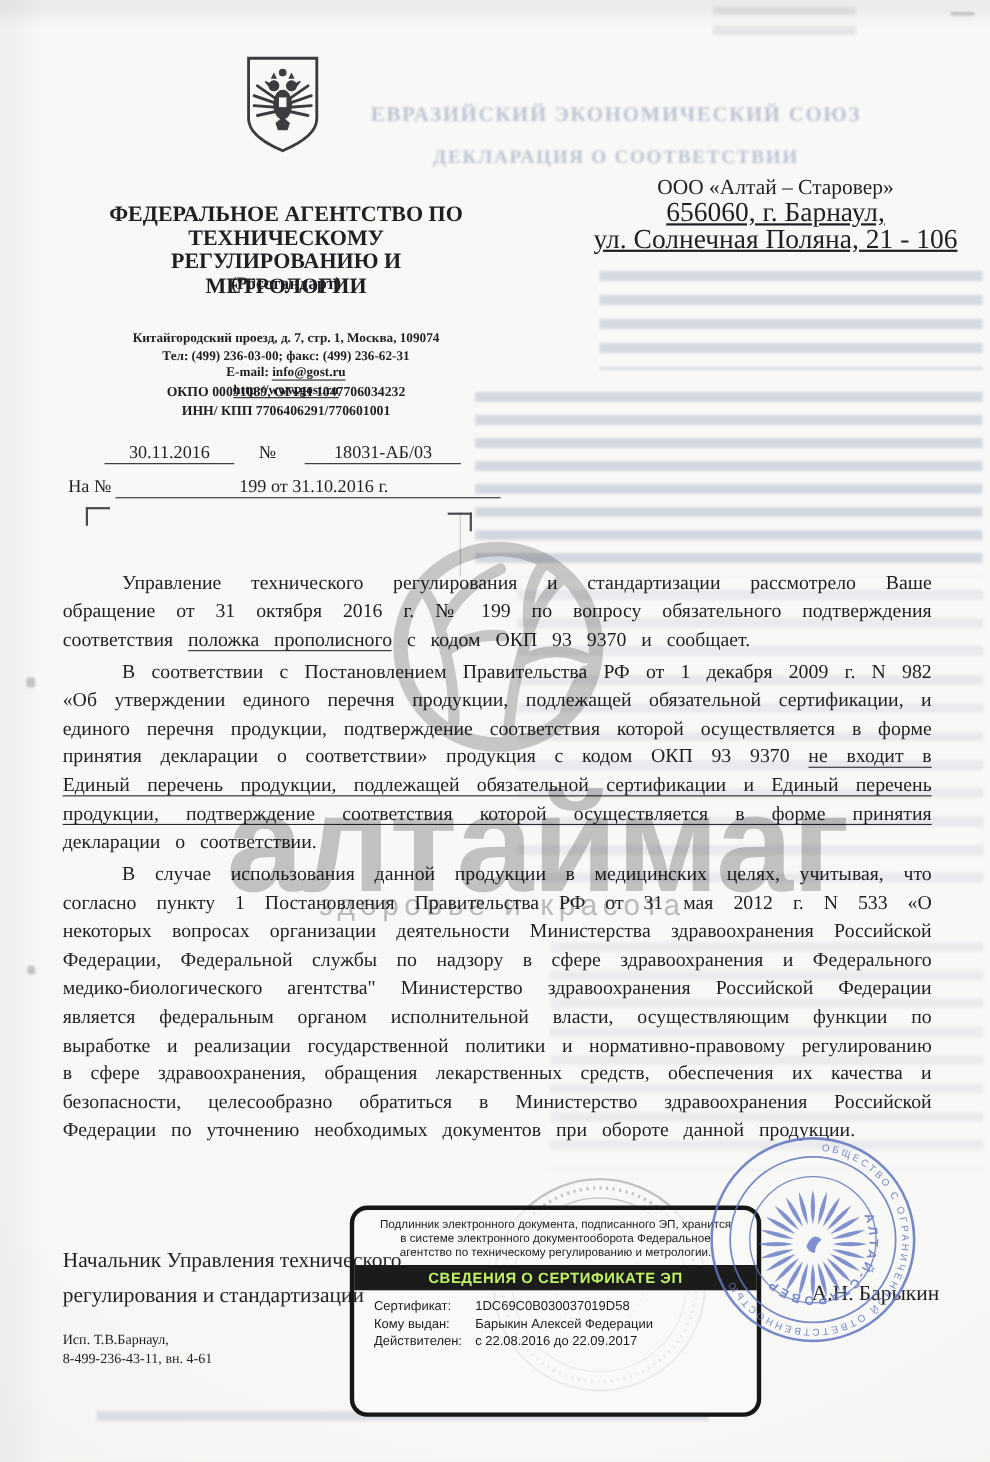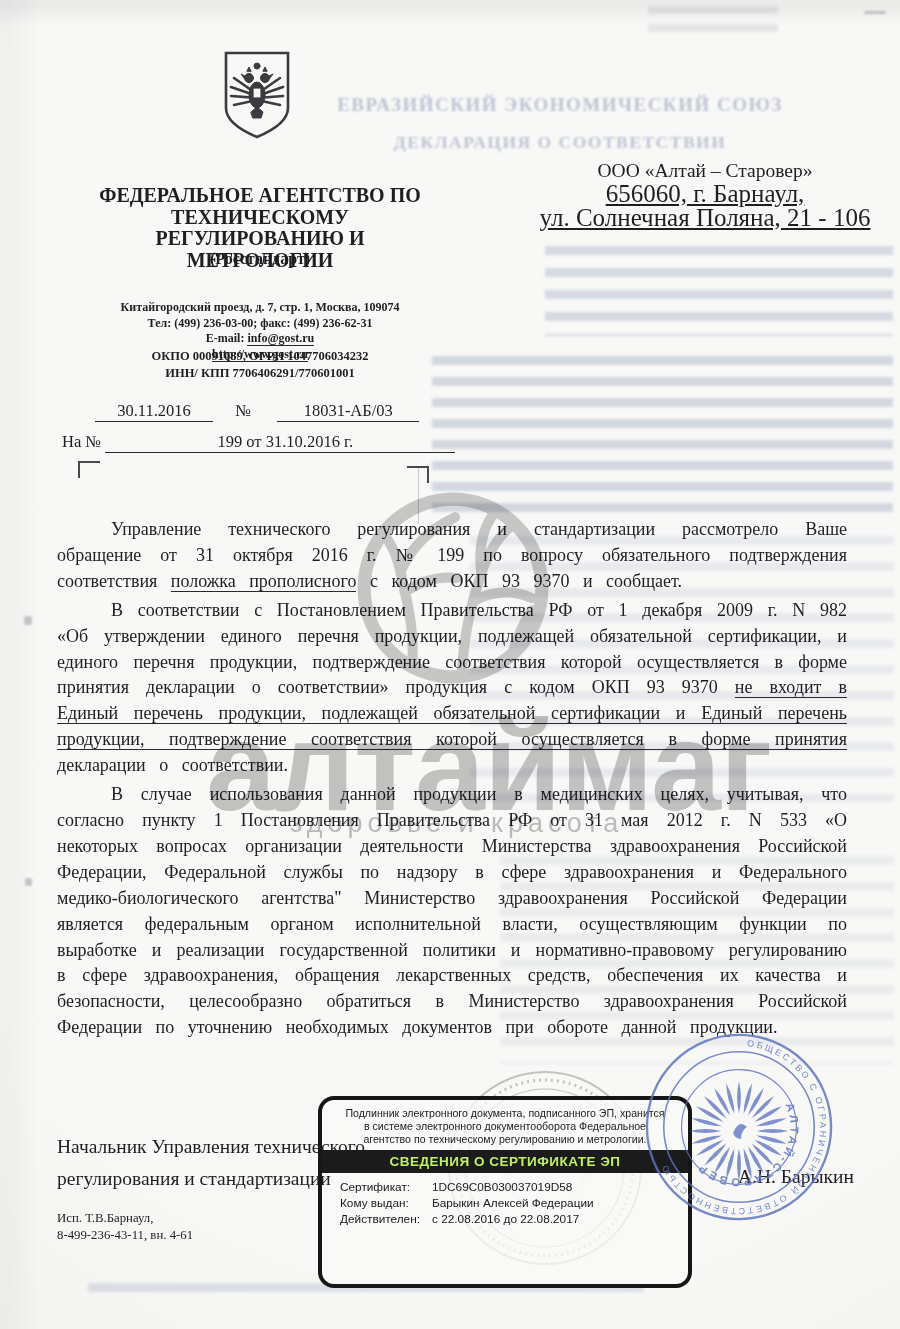--- a/index.html
+++ b/index.html
@@ -198,21 +198,21 @@
   </svg>
 
   <div class="abs epbox" style="left:318px;top:1096px;">
     <div class="ep-header">Подлинник электронного документа, подписанного ЭП, хранится в системе электронного документооборота Федеральное агентство по техническому регулированию и метрологии.</div>
     <div class="ep-bar">
       <span>СВЕДЕНИЯ О СЕРТИФИКАТЕ ЭП</span>
     </div>
     <div class="ep-rows">
       <div><span class="lbl">Сертификат:</span><span>1DC69C0B030037019D58</span></div>
       <div><span class="lbl">Кому выдан:</span><span>Барыкин Алексей Федерации</span></div>
-      <div><span class="lbl">Действителен:</span><span>с 22.08.2016 до 22.08.2017</span></div>
+      <div><span class="lbl">Действителен:</span><span>с 22.08.2016 до 22.09.2017</span></div>
     </div>
   </div>
 
   <svg class="abs bluestamp nosel" style="left:640px;top:1028px;" width="198" height="198" viewBox="0 0 200 200">
     <defs>
       <path id="bs-outer" d="M100,18 A82,82 0 1,1 99.9,18"></path>
       <path id="bs-inner" d="M100,48 A52,52 0 1,1 99.9,48"></path>
       <path id="petal" d="M0,-18 Q4,-34 0,-50 Q-4,-34 0,-18 Z"></path>
     </defs>
     <g fill="none" stroke="#5f74bf">

